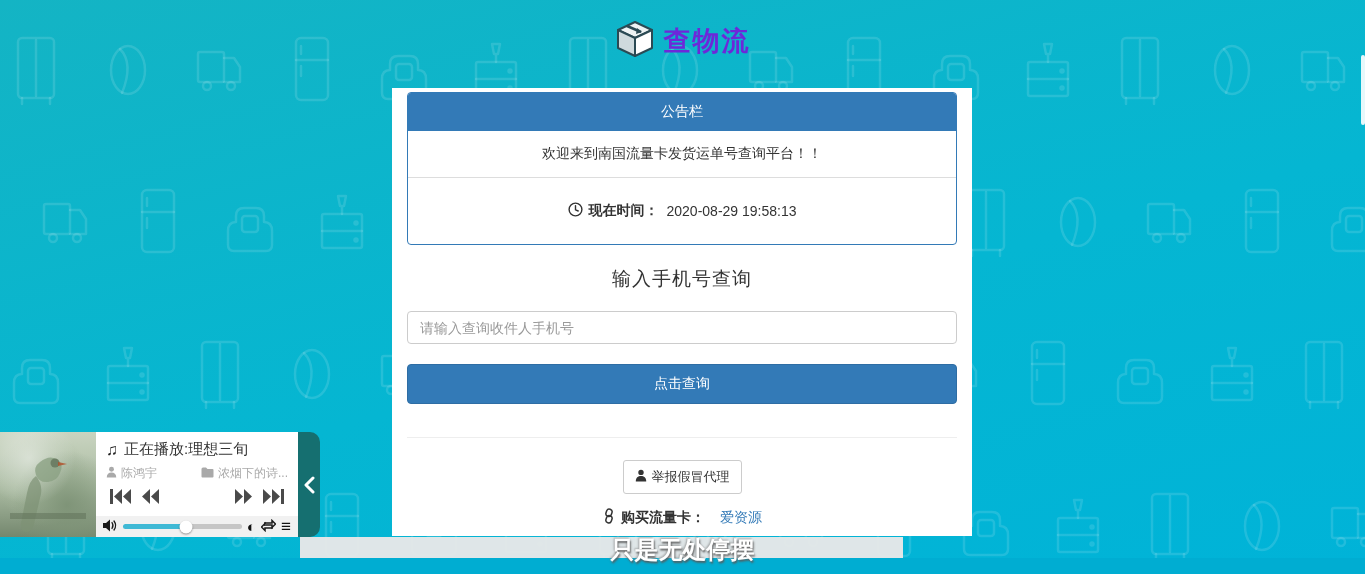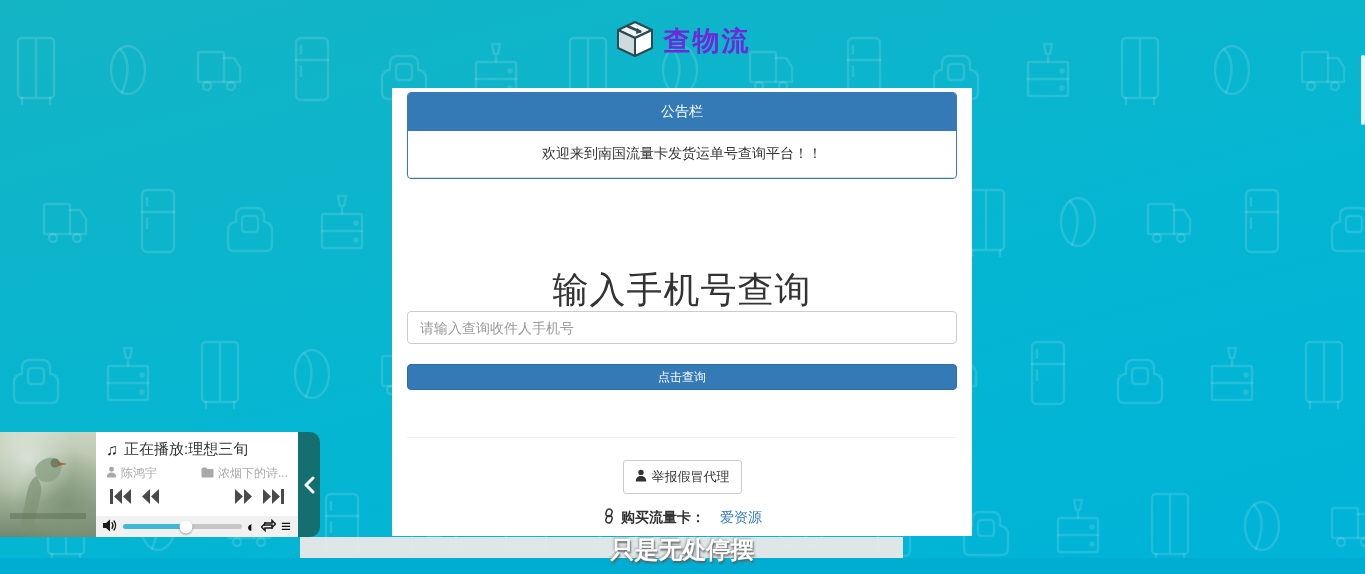--- a/index.html
+++ b/index.html
@@ -28,29 +28,29 @@
   .panel-header { background:#337ab7; color:#fff; text-align:center;
                   font-size:14px; padding:10px 0; }
   .panel-row-welcome { text-align:center; font-size:14px; color:#333;
                        padding:14px 0; border-bottom:1px solid #ddd; }
   .panel-row-time { text-align:center; font-size:14px; color:#333; padding:24px 0;
                     display:flex; justify-content:center; align-items:center; gap:6px; }
   .time-label { font-weight:bold; }
   .time-value { margin-left:2px; }
 
   .query-title { position:absolute; top:178px; left:0; width:100%; text-align:center;
-                 font-size:36px; color:#333; font-weight:400; letter-spacing:1px; }
+                 font-size:19px; color:#333; font-weight:400; letter-spacing:1px; }
   .query-input { position:absolute; top:223px; left:15px; right:15px; height:33px;
                  border:1px solid #ccc; border-radius:4px; padding:0 12px;
                  font-size:14px; color:#333; outline:none; width:calc(100% - 30px);
                  font-family:inherit; }
   .query-input::placeholder { color:#9a9a9a; }
-  .query-btn { position:absolute; top:276px; left:15px; right:15px; height:26px;
+  .query-btn { position:absolute; top:276px; left:15px; right:15px; height:40px;
                background:#337ab7; border:1px solid #2e6da4; border-radius:4px;
-               color:#fff; font-size:12px; cursor:pointer; width:calc(100% - 30px);
+               color:#fff; font-size:14px; cursor:pointer; width:calc(100% - 30px);
                font-family:inherit; }
   .divider { position:absolute; top:349px; left:15px; right:15px;
              border-top:1px solid #eee; }
   .actions { position:absolute; top:372px; left:0; width:100%;
              display:flex; justify-content:center; gap:8px; }
   .action-btn { display:flex; align-items:center; gap:5px; background:#fff;
                 border:1px solid #ccc; border-radius:3px; padding:7px 11px;
                 font-size:13px; color:#333; cursor:pointer; font-family:inherit; }
   .links-row { position:absolute; top:420px; left:0; width:100%;
                display:flex; justify-content:center; align-items:center; gap:5px;
@@ -455,20 +455,30 @@
     </svg>
   </span>
   <span class="logo-text">查物流</span>
 </div>
 
 <div class="card">
 
   <div class="panel">
     <div class="panel-header">公告栏</div>
     <div class="panel-row-welcome">欢迎来到南国流量卡发货运单号查询平台！！</div>
+    <div class="panel-row-time">
+      <span>
+        <svg width="15" height="15" viewBox="0 0 15 15">
+          <circle cx="7.5" cy="7.5" r="6.4" fill="none" stroke="#333" stroke-width="1.4"></circle>
+          <path d="M7.5 3.6 V7.8 L10.2 9" fill="none" stroke="#333" stroke-width="1.4" stroke-linecap="round"></path>
+        </svg>
+      </span>
+      <span class="time-label">现在时间：</span>
+      <span class="time-value">2020-08-29 19:58:13</span>
+    </div>
   </div>
 
   <div class="query-title">输入手机号查询</div>
 
   <input class="query-input" type="text" placeholder="请输入查询收件人手机号" style="">
 
   <button class="query-btn">点击查询</button>
 
   <div class="divider"></div>
 

